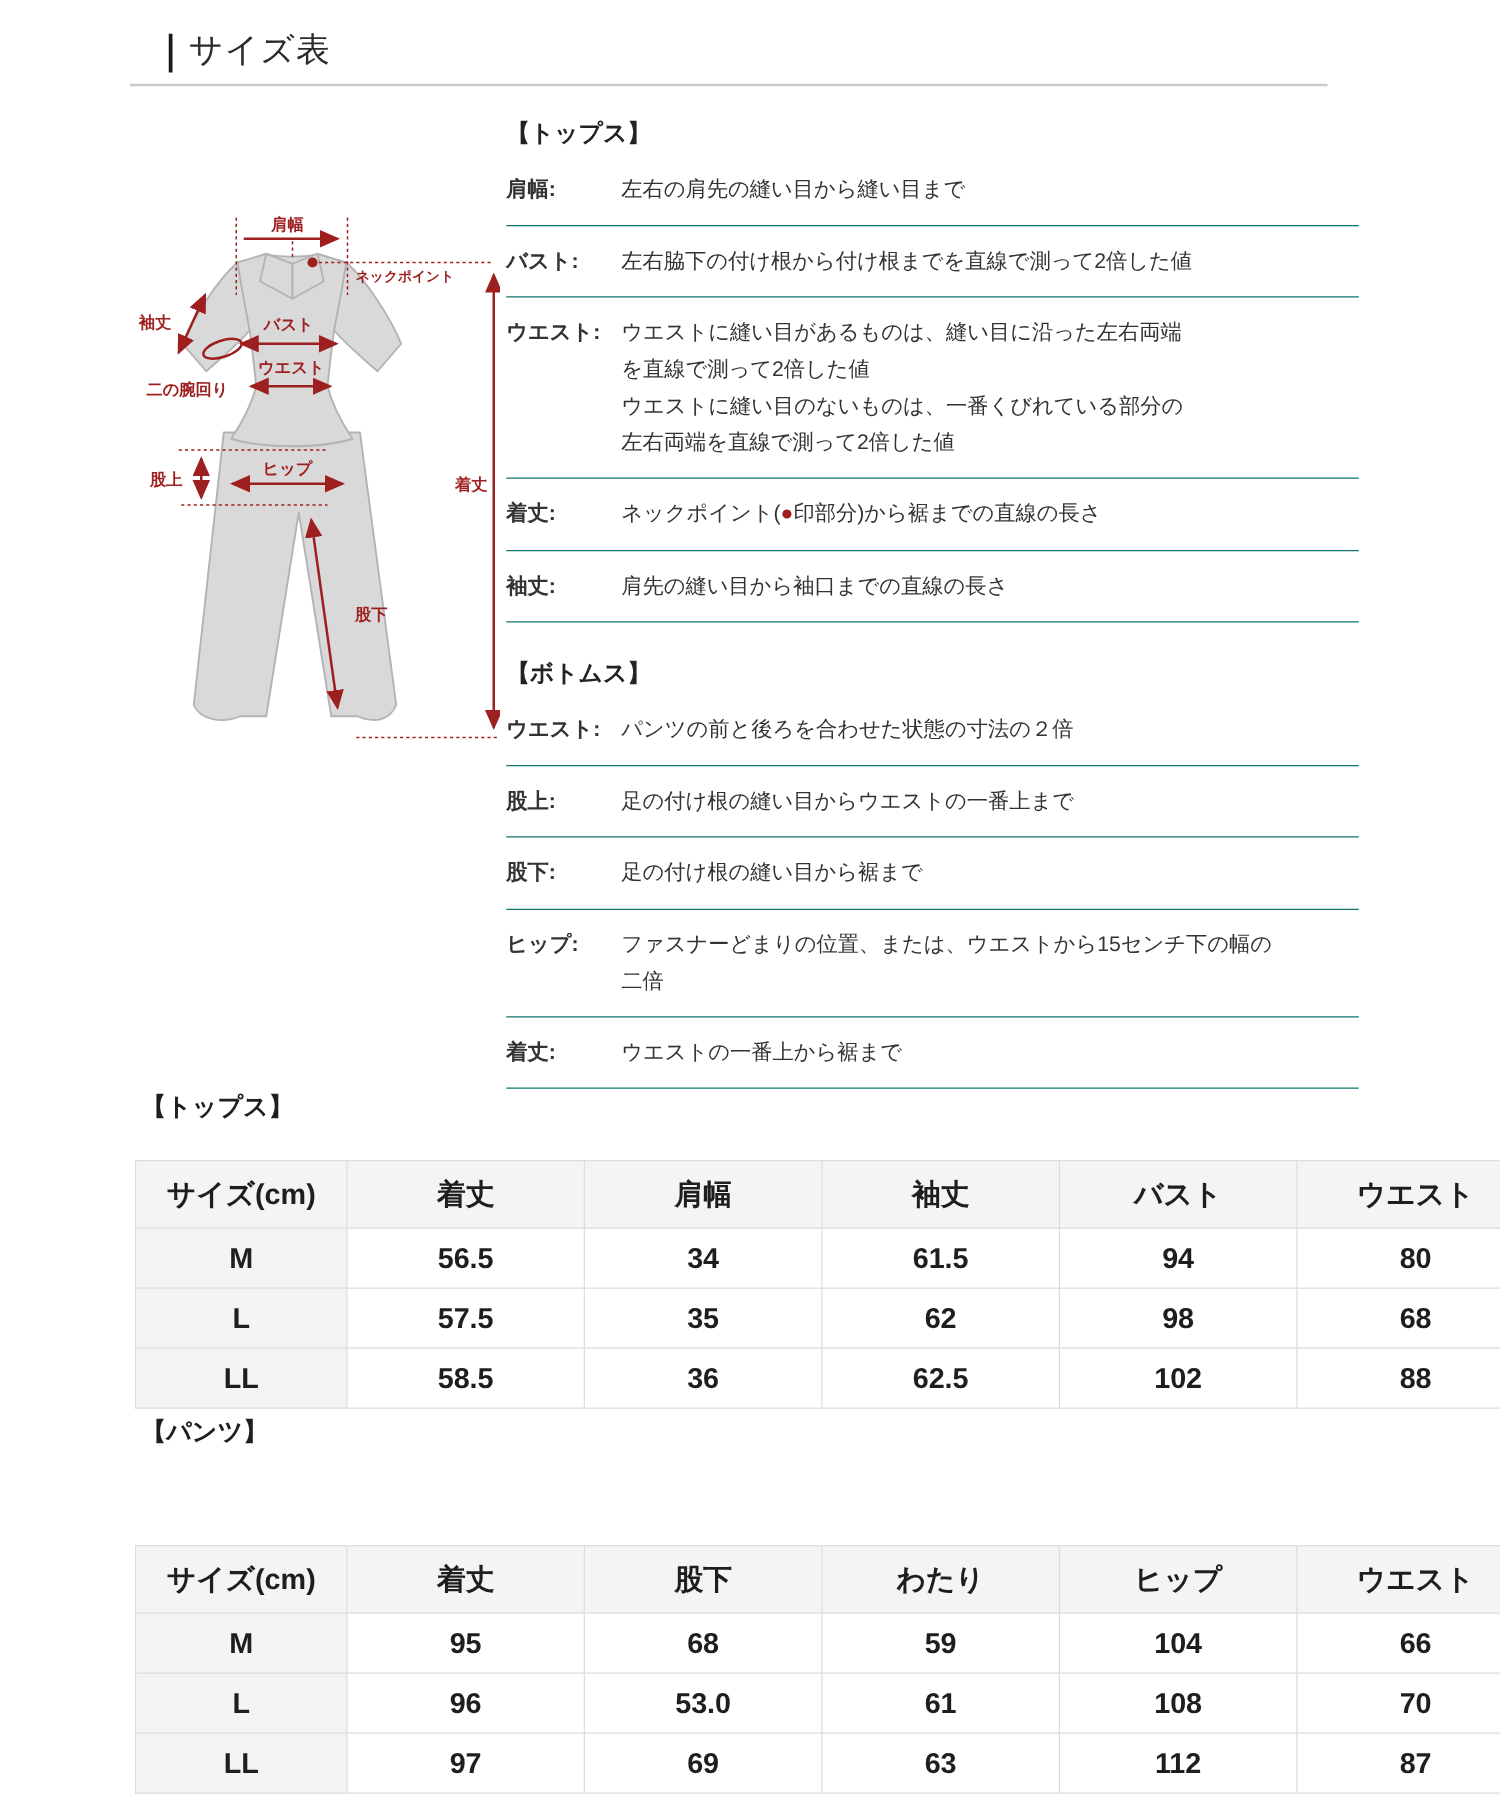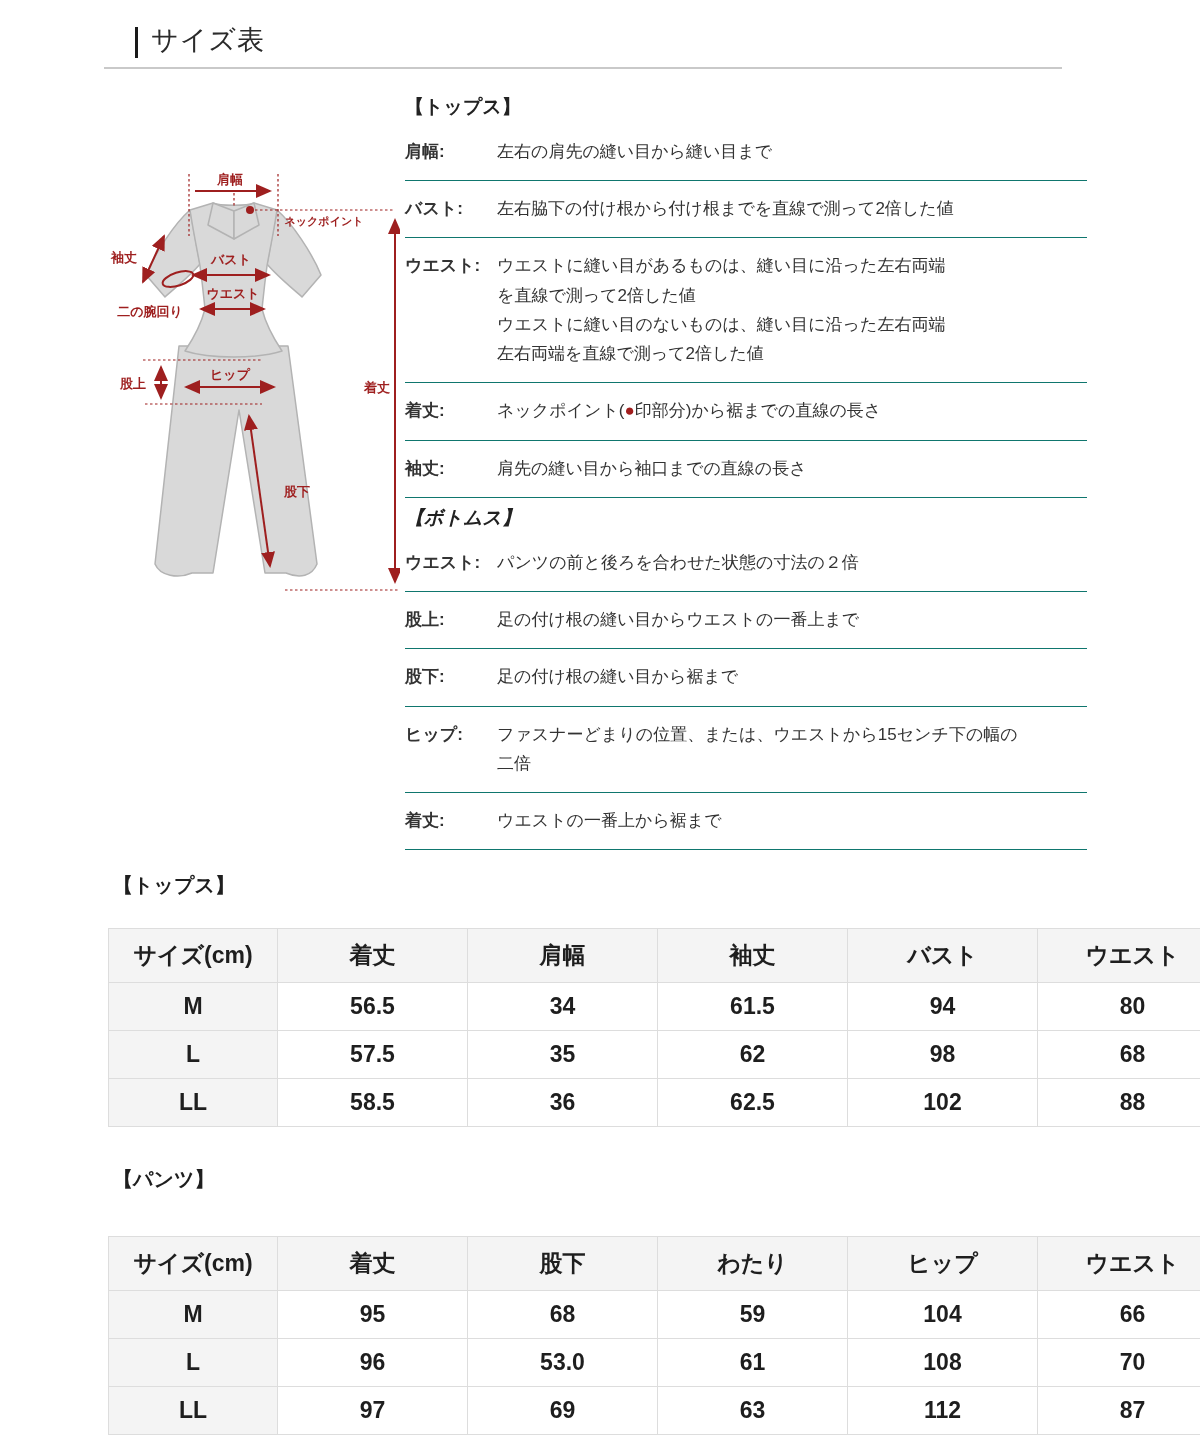--- a/index.html
+++ b/index.html
@@ -10,21 +10,21 @@
   }
   
   .title-wrap{position:absolute;left:104px;top:22px;display:flex;align-items:flex-start;margin-left:31px;}
   .title-bar{width:3px;height:31px;background:#1a1a1a;margin:5px 13px 0 0;}
   .page-title{font-size:27px;font-weight:400;color:#2b2b2b;letter-spacing:1px;}
   .title-rule{position:absolute;left:104px;top:67px;width:958px;height:2px;background:#c9c9c9;}
 
   
   .defs{position:absolute;left:405px;top:94px;width:682px;}
   .def-heading{font-size:19px;font-weight:bold;color:#222;margin:0 0 4px 0;}
-  .def-heading.bottoms{margin-top:7px;font-style:italic;}
+  .def-heading.bottoms{margin-top:28px;}
   .def-row{display:flex;padding:13px 0 14px 0;border-bottom:1px solid #0f766e;
            font-size:17px;line-height:1.72;color:#333;}
   .def-term{flex:none;width:92px;font-weight:bold;}
   .def-desc{flex:1;}
   .dot-marker{color:#a11d1d;font-size:17px;}
 
   
   .diagram{position:absolute;left:100px;top:148px;}
   .garment{fill:#d9d9d9;stroke:#b3b3b3;stroke-width:1.5;stroke-linejoin:round;}
   .anno{stroke:#9e1f1f;stroke-width:2;fill:none;}
@@ -111,21 +111,21 @@
   </div>
   <div class="def-row">
     <span class="def-term">バスト:</span>
     <span class="def-desc">左右脇下の付け根から付け根までを直線で測って2倍した値</span>
   </div>
   <div class="def-row">
     <span class="def-term">ウエスト:</span>
     <span class="def-desc">
       <div>ウエストに縫い目があるものは、縫い目に沿った左右両端</div>
       <div>を直線で測って2倍した値</div>
-      <div>ウエストに縫い目のないものは、縫い目に沿った左右両端</div>
+      <div>ウエストに縫い目のないものは、一番くびれている部分の</div>
       <div>左右両端を直線で測って2倍した値</div>
     </span>
   </div>
   <div class="def-row">
     <span class="def-term">着丈:</span>
     <span class="def-desc"><span>ネックポイント(</span><span class="dot-marker">●</span><span>印部分)から裾までの直線の長さ</span></span>
   </div>
   <div class="def-row">
     <span class="def-term">袖丈:</span>
     <span class="def-desc">肩先の縫い目から袖口までの直線の長さ</span>
@@ -199,21 +199,21 @@
       <td class="size-col">LL</td>
       <td>58.5</td>
       <td>36</td>
       <td>62.5</td>
       <td>102</td>
       <td>88</td>
     </tr>
   </tbody>
 </table>
 
-<div class="section-heading" style="top:1166px;">【パンツ】</div>
+<div class="section-heading" style="top:1132px;">【パンツ】</div>
 <table class="size-table" style="top:1236px;">
   <colgroup>
       <col class="c0">
       <col>
       <col>
       <col>
       <col>
       <col>
     </colgroup>
   <thead>

